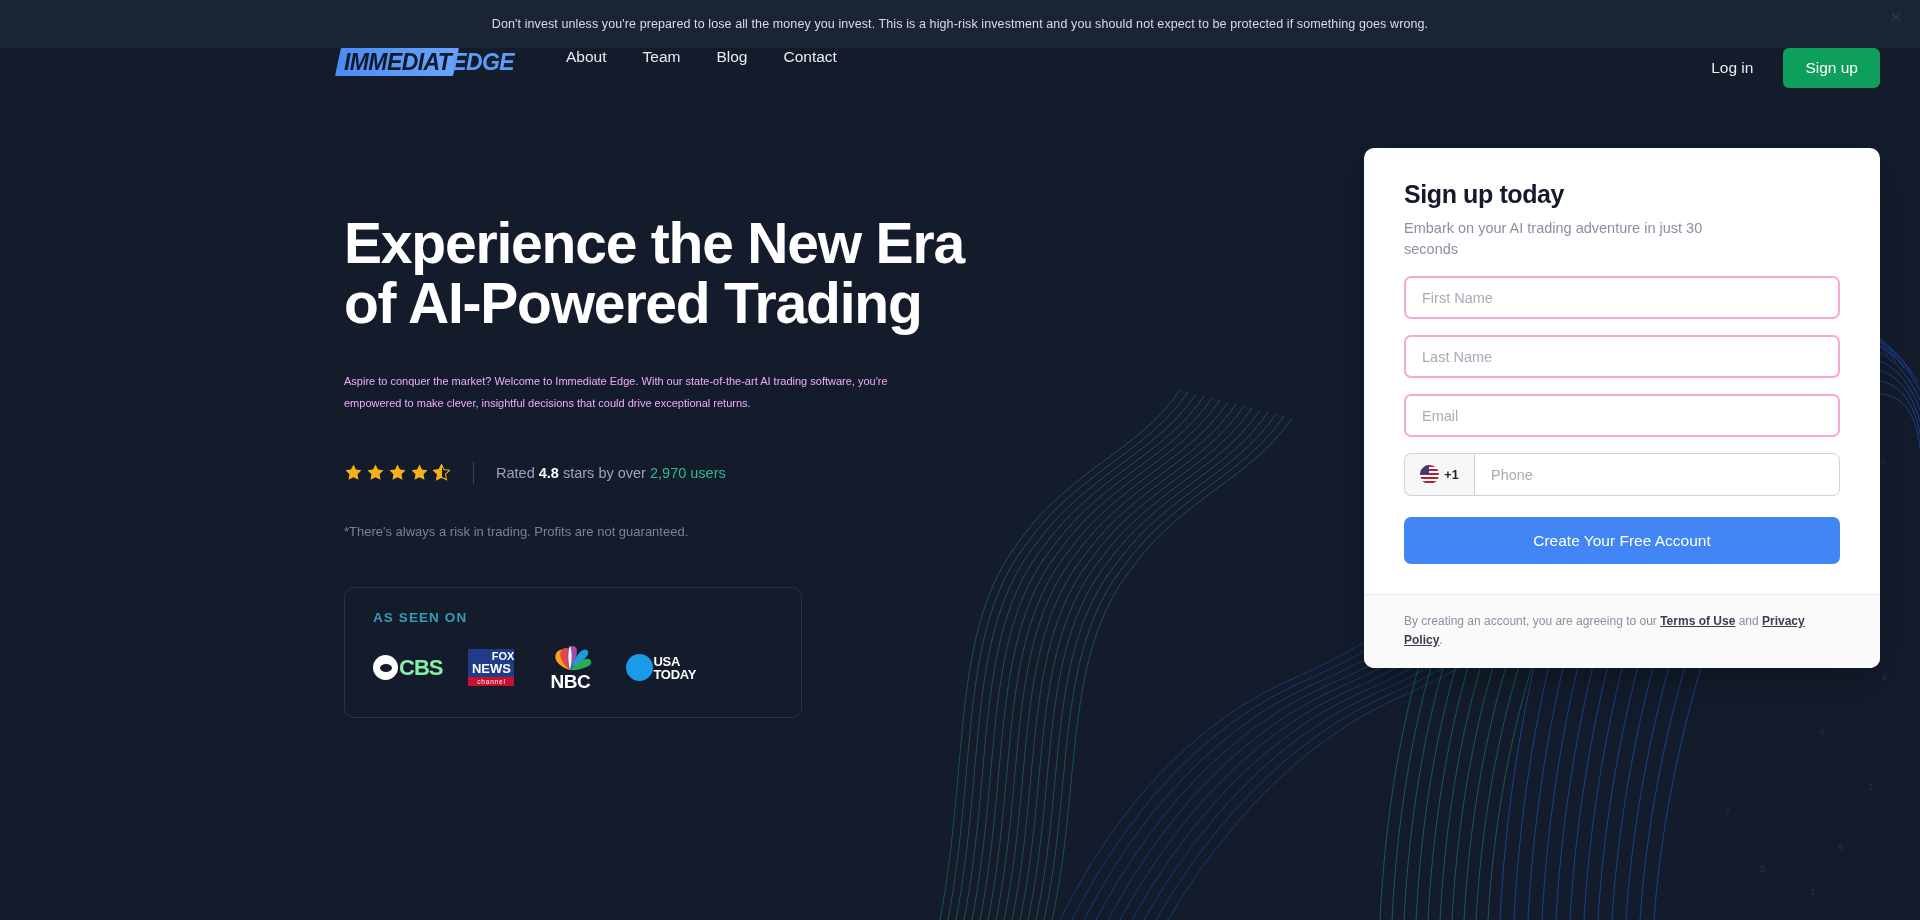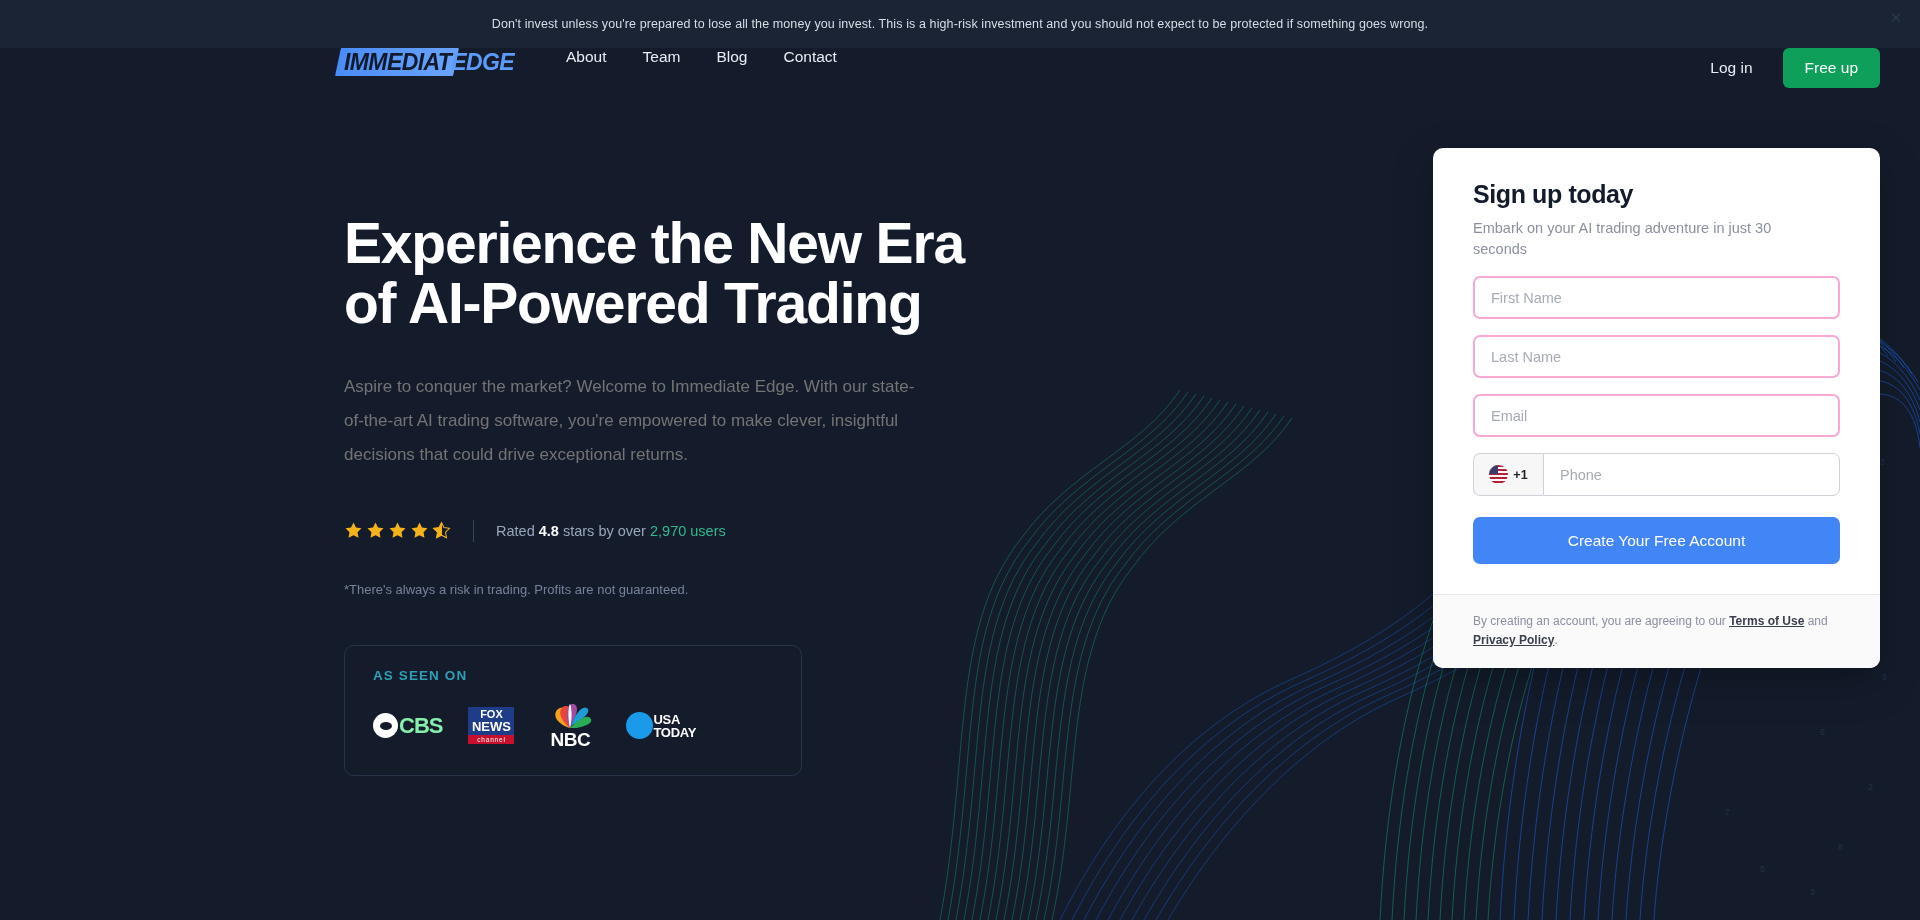--- a/index.html
+++ b/index.html
@@ -80,21 +80,21 @@
   }
   .hero-left { width:660px; padding-top:90px; }
 
   .hero-title {
     font-size:57px; line-height:1.05;
     font-weight:bold; color:#ffffff; letter-spacing:-1.2px;
     max-width:660px;
   }
   .hero-sub {
     margin-top:36px;
-    font-size:17px; line-height:2; color:#737373; max-width:580px;
+    font-size:11px; line-height:2; color:#f0abfc; max-width:580px;
   }
 
   .rating-row {
     margin-top:48px; display:flex; align-items:center; gap:0px;
   }
   .stars { display:flex; gap:3px; align-items:center; }
   .star { width:19px; height:19px; display:block; }
   .rating-divider {
     width:1px; height:22px; background:#39435a; margin:0 22px;
   }
@@ -123,41 +123,41 @@
   .cbs { display:flex; align-items:center; gap:1px; }
   .cbs-eye {
     width:25px; height:25px; border-radius:50%; background:#fff;
     display:flex; align-items:center; justify-content:center;
   }
   .cbs-eye i { width:12px; height:8px; border-radius:50%; background:#141c2c; display:block; }
   .cbs-word { font-size:22px; font-weight:bold; color:#86efac; letter-spacing:-1px; }
 
   .fox { width:46px; }
   .fox-top {
-    background:#1f3c88; color:#fff; text-align:center;
+    background:#1f3c88; color:#fff; text-align:right;
     font-size:11px; font-weight:bold; padding:2px 0 0 0; line-height:11px;
   }
   .fox-news { background:#1f3c88; color:#fff; text-align:center;
     font-size:13px; font-weight:bold; line-height:13px; padding-bottom:2px; }
   .fox-ch {
     background:#c8102e; color:#fff; text-align:center;
     font-size:6.5px; letter-spacing:.8px; line-height:9px;
   }
 
   .nbc { width:60px; text-align:center; }
   .nbc-word { font-size:19px; font-weight:bold; color:#fff; letter-spacing:-.5px; margin-top:-3px; }
 
   .usa { display:flex; align-items:center; }
   .usa-dot { width:27px; height:27px; border-radius:50%; background:#1a9ae8; }
   .usa-word { color:#fff; font-weight:bold; font-size:13px; line-height:13px; letter-spacing:-.3px; }
 
   
   .hero-right { position:relative; margin-left:auto; padding-top:24px; }
   .signup-card {
-    width:447px; background:#ffffff; border-radius:10px;
+    width:516px; background:#ffffff; border-radius:10px;
     box-shadow:0 14px 40px rgba(0,0,0,.28);
     overflow:hidden;
   }
   .card-body { padding:32px 40px 30px 40px; }
   .card-title {
     font-size:25px; font-weight:bold; color:#121a2b; letter-spacing:-.4px;
   }
   .card-sub {
     margin-top:9px; font-size:14.5px; line-height:1.45; color:#8b90a0; max-width:330px;
   }
@@ -322,21 +322,21 @@
 
     <div class="nav">
       <a class="nav-link">About</a>
       <a class="nav-link">Team</a>
       <a class="nav-link">Blog</a>
       <a class="nav-link">Contact</a>
     </div>
 
     <div class="header-right">
       <a class="login-link">Log in</a>
-      <button class="signup-btn">Free up</button>
+      <button class="signup-btn">Sign up</button>
     </div>
   </div>
 
   <div class="hero">
 
     <div class="hero-left">
       <h1 class="hero-title">Experience the New Era of AI-Powered Trading</h1>
       <p class="hero-sub">Aspire to conquer the market? Welcome to Immediate Edge. With our state-of-the-art AI trading software, you're empowered to make clever, insightful decisions that could drive exceptional returns.</p>
 
       <div class="rating-row">

